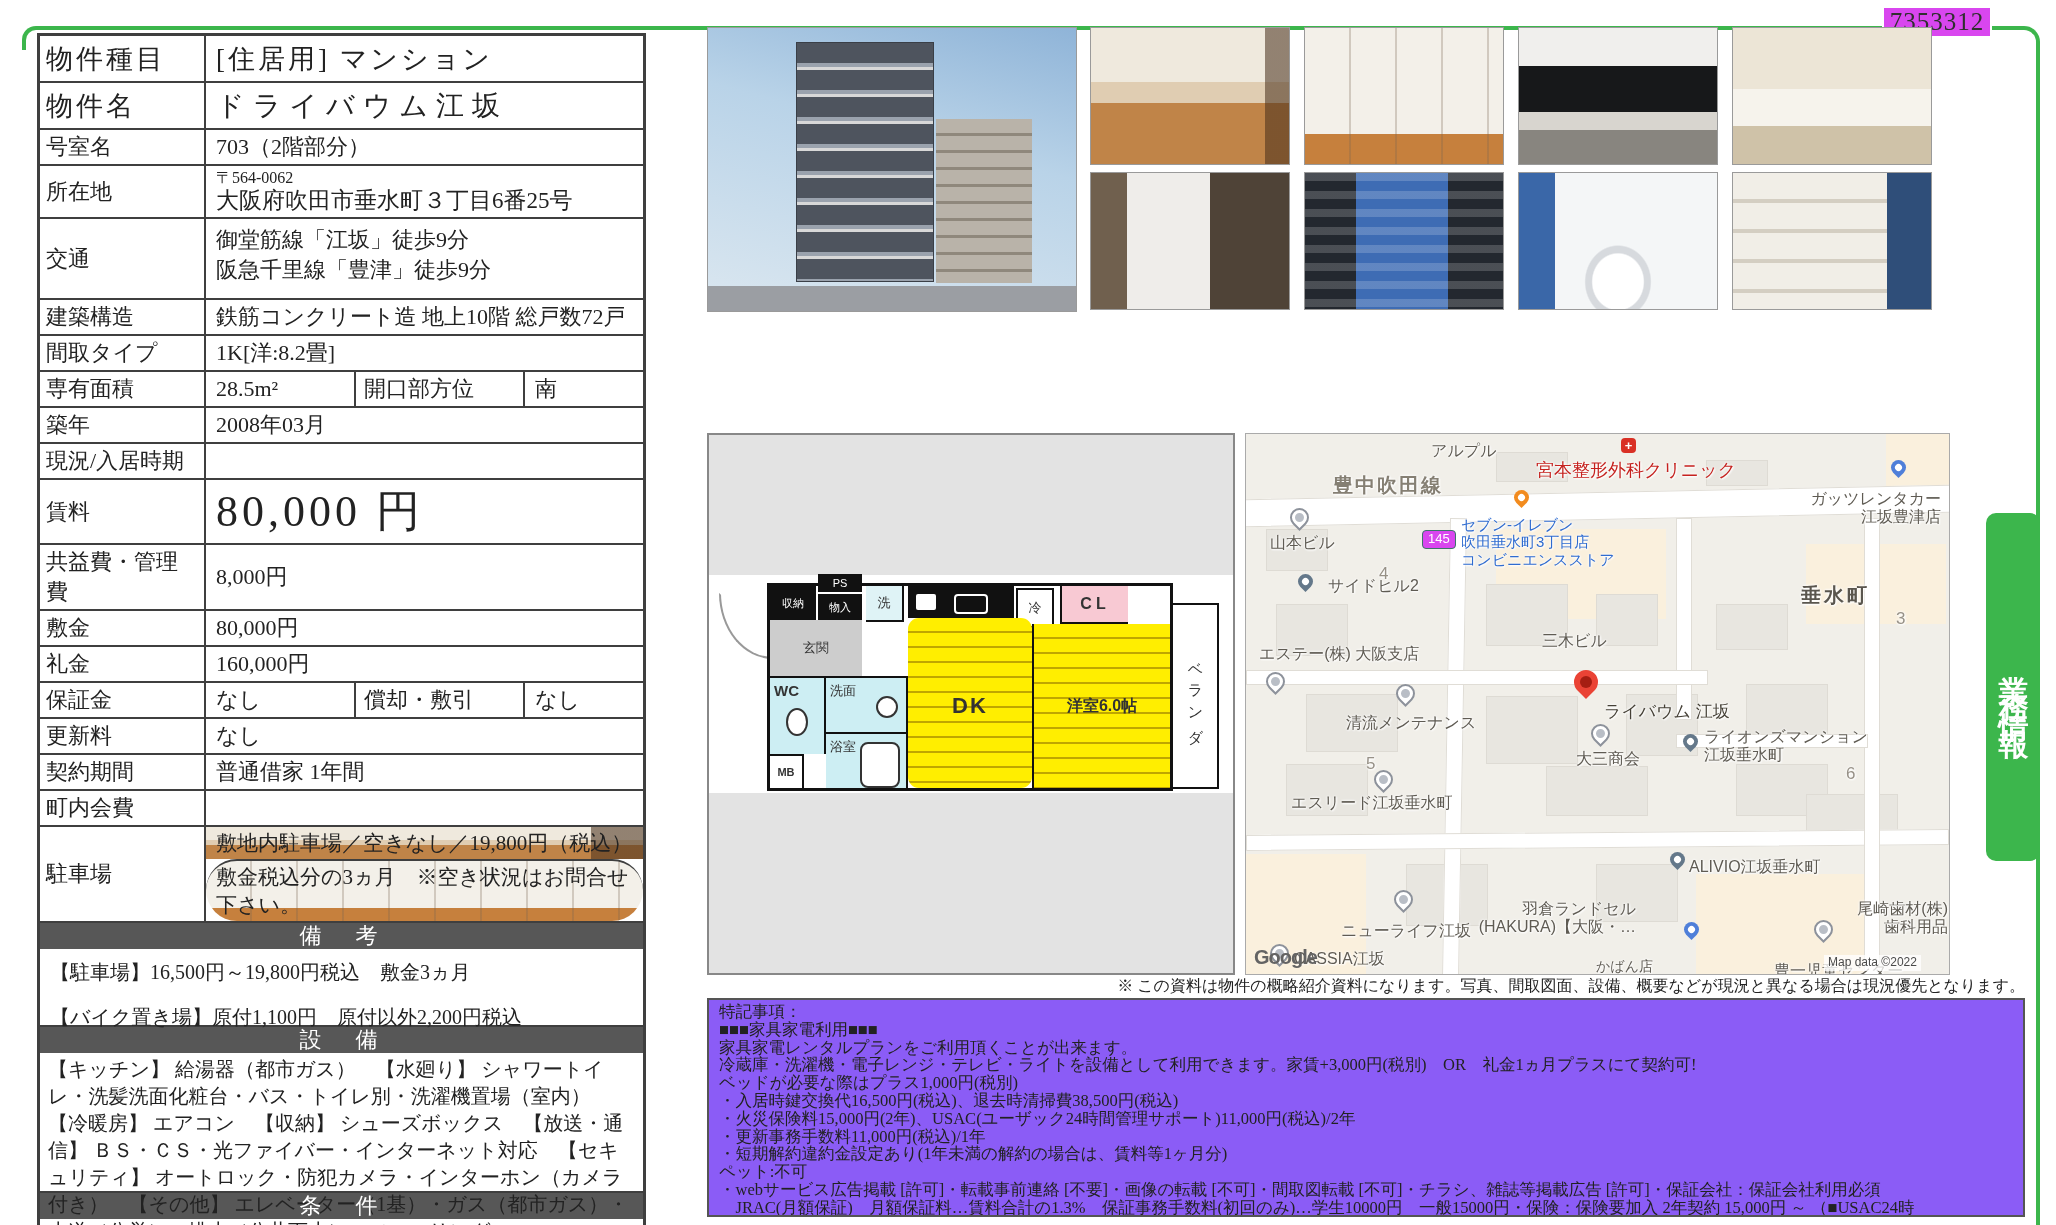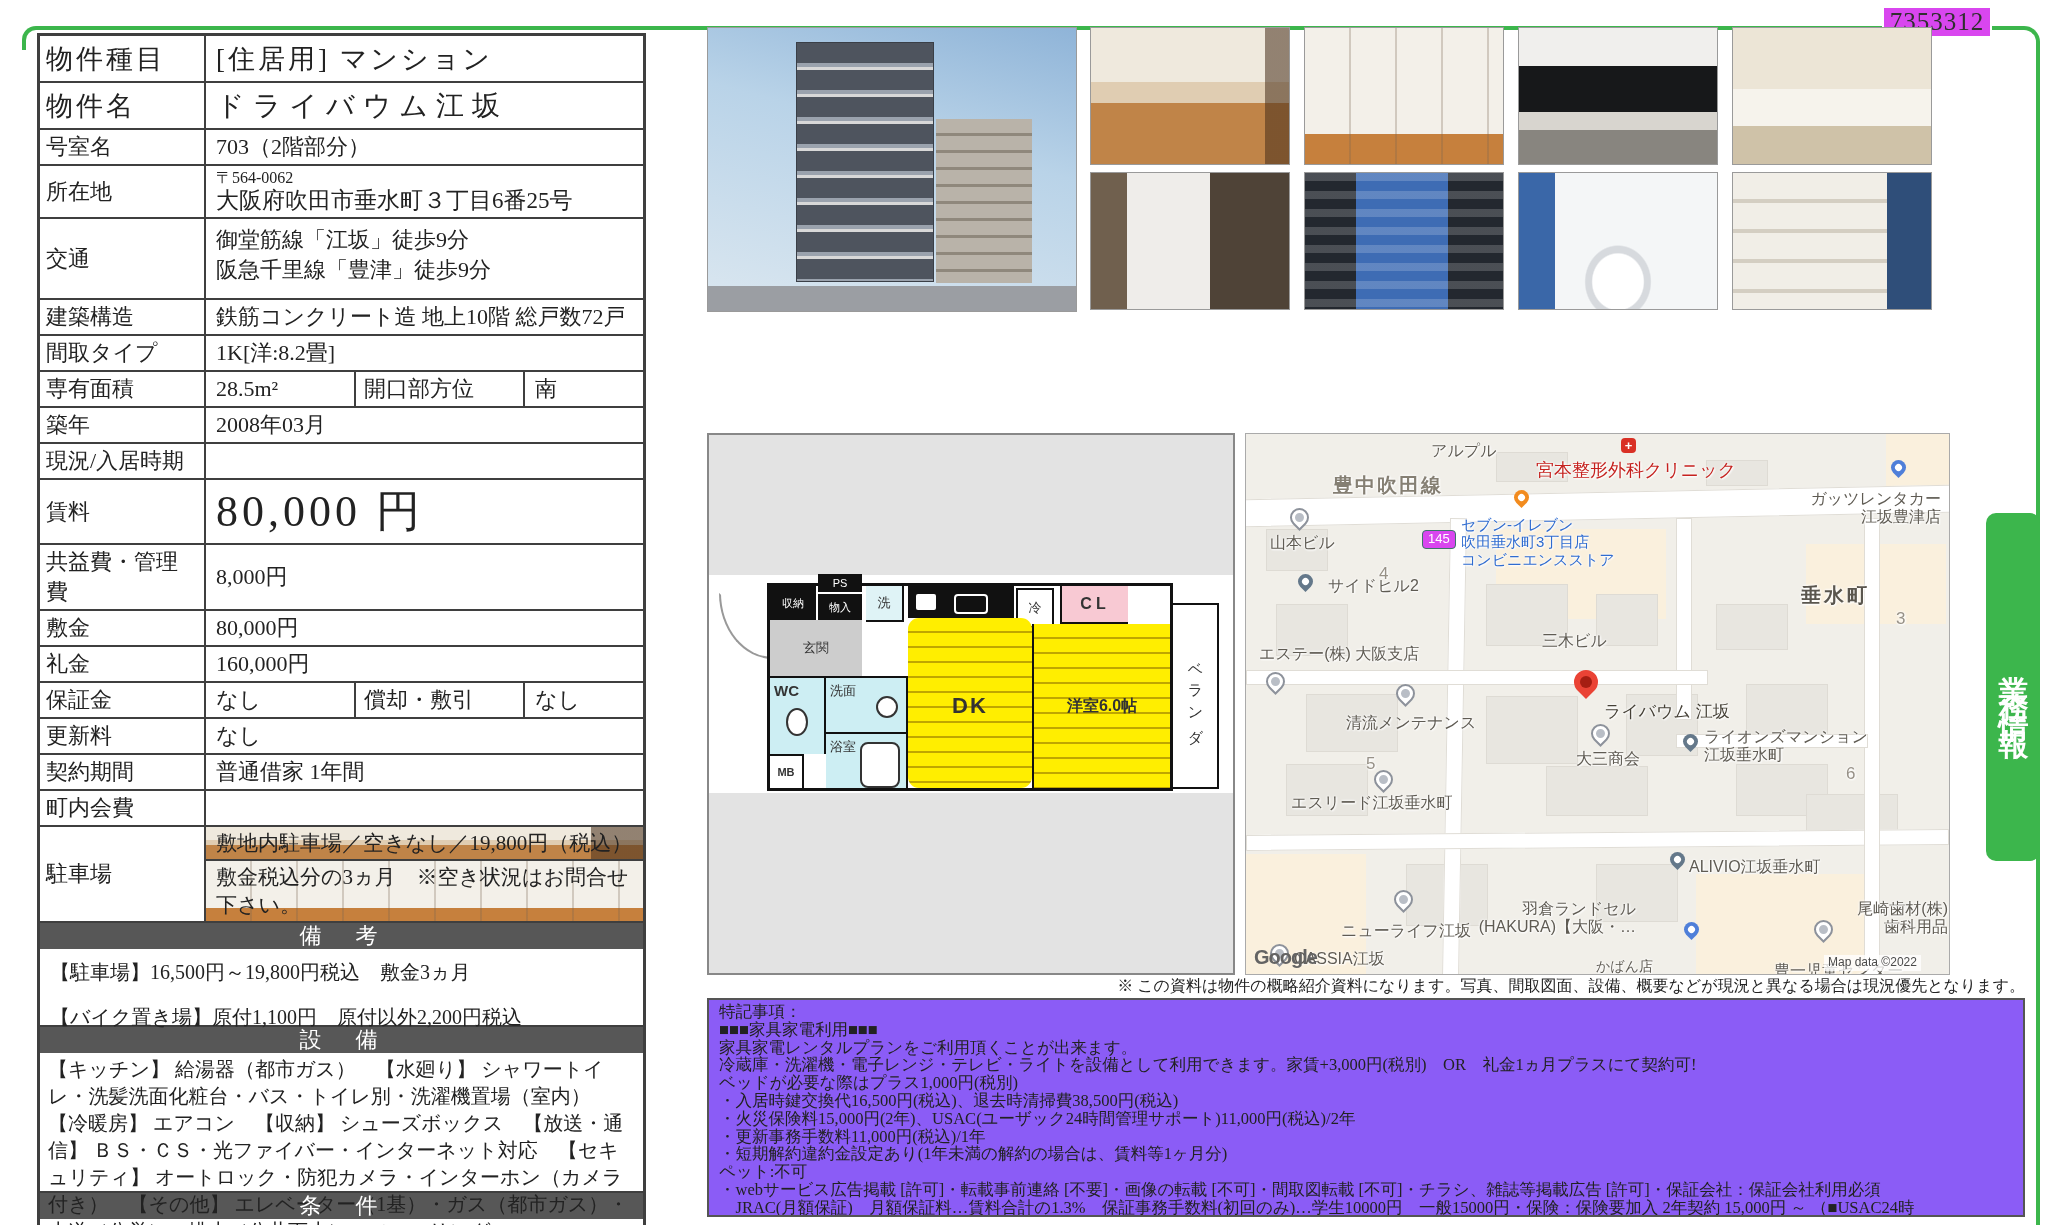--- a/index.html
+++ b/index.html
@@ -35,21 +35,21 @@
   .big{font-size:27px;letter-spacing:3px;}
   .name-v{font-size:28px;letter-spacing:8px;}
   .tv.col{flex-direction:column;align-items:flex-start;justify-content:center;}
   .tv.top{justify-content:flex-start;padding-top:6px;}
   .zip{font-size:16px;line-height:18px;}
   .addr{font-size:23px;line-height:28px;}
   .trline{font-size:22px;line-height:30px;}
   .rent-v{font-size:44px;letter-spacing:4px;}
   .tvpark{flex:1;display:flex;flex-direction:column;}
   .tvpark .p1{flex:1;display:flex;align-items:center;padding:2px 10px;font-size:21px;}
-  .tvpark .p2{flex:1;display:flex;align-items:center;padding:2px 10px;font-size:21px;border-top:2px solid #3f3f3f;}
+  .tvpark .p2{flex:1;display:flex;align-items:center;padding:2px 10px;font-size:21px;border-top:2px solid #3f3f3f;border-radius:31px;}
   .secbar{height:26px;background:#575757;color:#fff;display:flex;align-items:center;justify-content:center;
     font-size:22px;letter-spacing:6px;border-top:2px solid #3f3f3f;}
   .remarks{height:76px;padding:4px 10px;box-sizing:border-box;}
   .rline{font-size:20px;margin-top:6px;}
   .rline + .rline{margin-top:18px;}
   .equip{height:138px;padding:3px 8px;box-sizing:border-box;font-size:20px;line-height:27px;}
   .cond{height:37px;padding:5px 10px;box-sizing:border-box;font-size:20px;}
 
   
   .photo-large{position:absolute;left:707px;top:27px;width:368px;height:283px;border:1px solid #9a9a9a;

